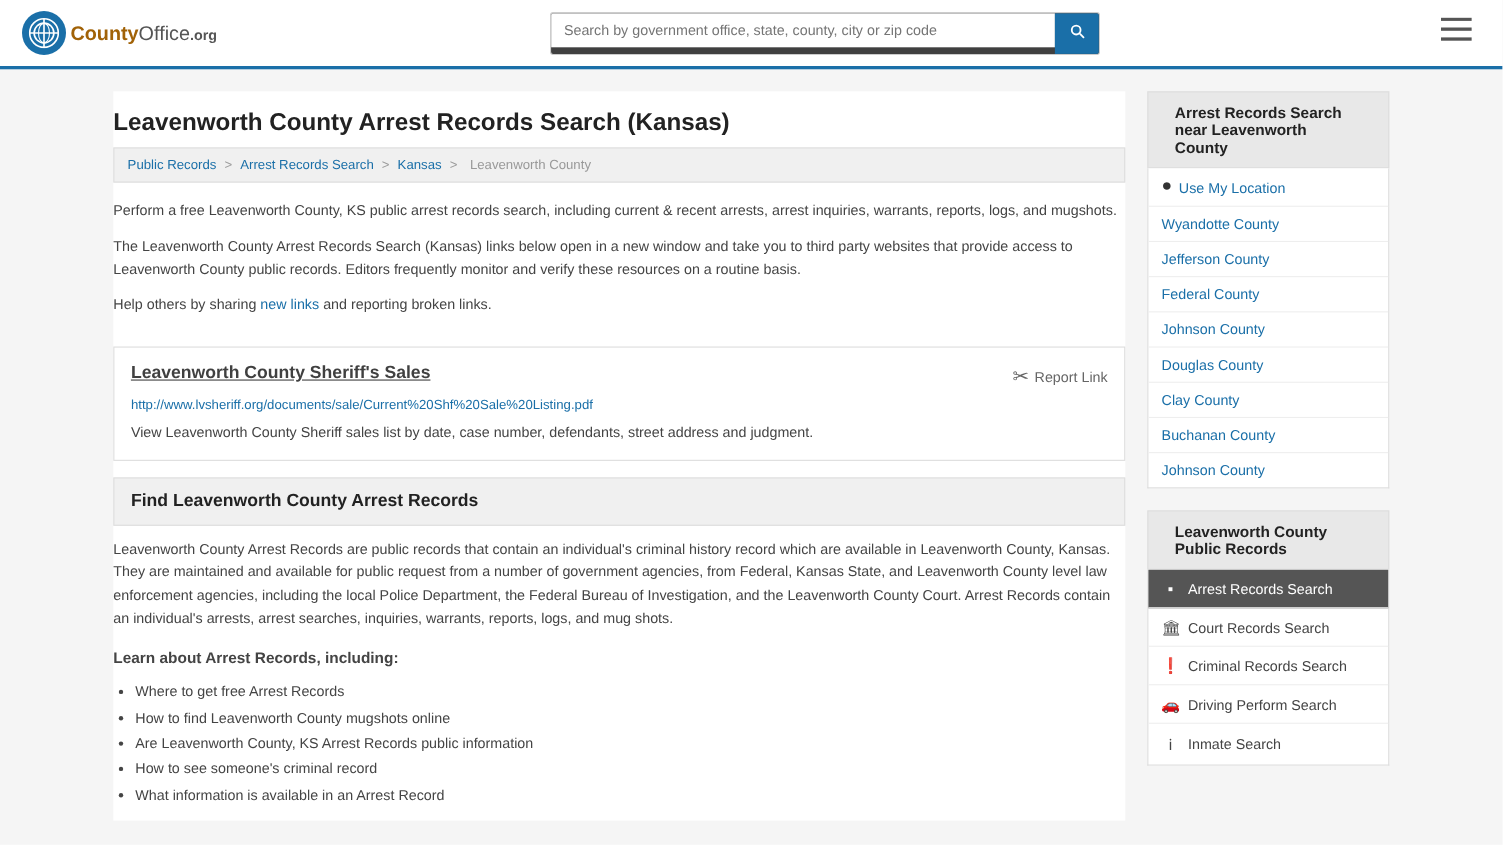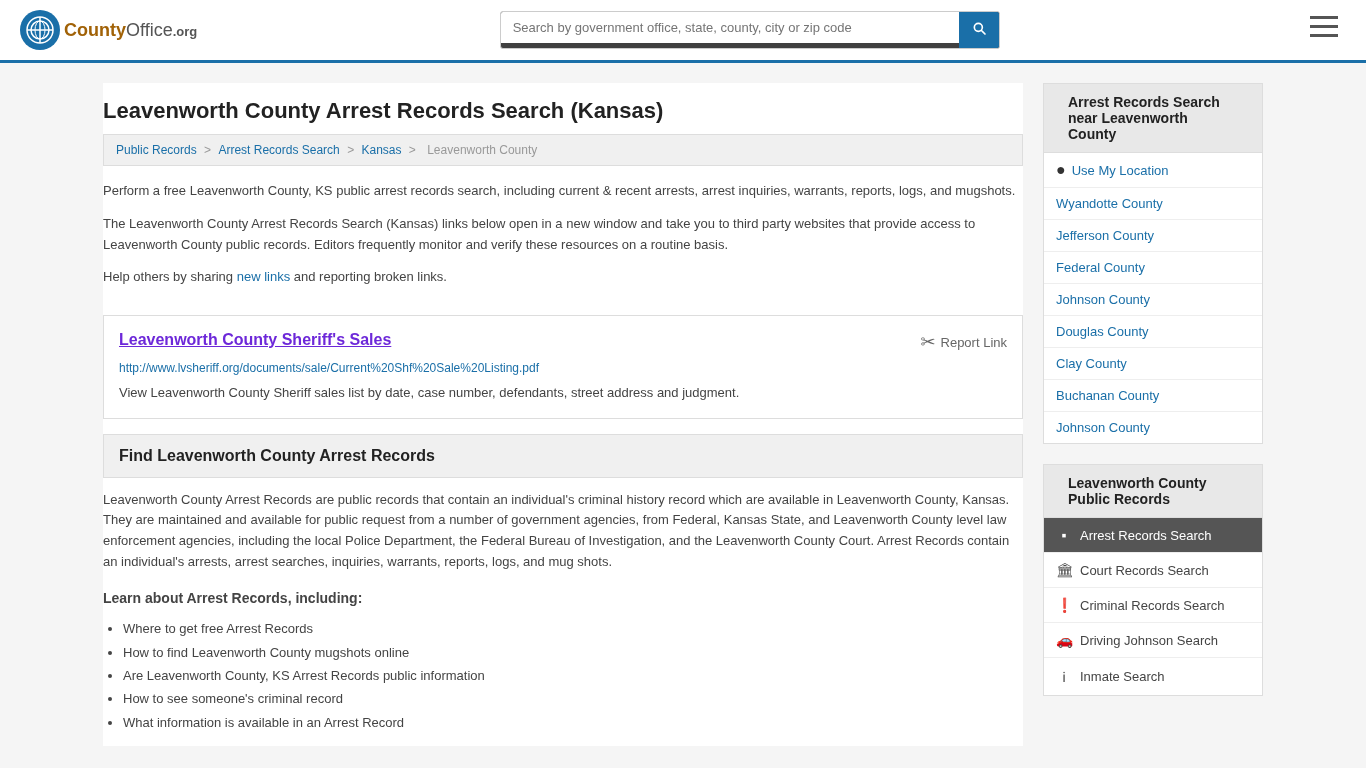--- a/index.html
+++ b/index.html
@@ -136,21 +136,21 @@
     }
     .resource-card-header {
       display: flex;
       justify-content: space-between;
       align-items: flex-start;
       margin-bottom: 8px;
     }
     .resource-title {
       font-size: 16px;
       font-weight: bold;
-      color: #6d28d9;
+      color: #404040;
       text-decoration: underline;
       cursor: pointer;
     }
     .report-link {
       display: flex;
       align-items: center;
       gap: 5px;
       color: #666;
       font-size: 13px;
       cursor: pointer;
@@ -389,21 +389,21 @@
         <div class="sidebar-nav-item">
           <span class="nav-icon">🏛</span>
           <span>Court Records Search</span>
         </div>
         <div class="sidebar-nav-item">
           <span class="nav-icon">❗</span>
           <span>Criminal Records Search</span>
         </div>
         <div class="sidebar-nav-item">
           <span class="nav-icon">🚗</span>
-          <span>Driving Johnson Search</span>
+          <span>Driving Perform Search</span>
         </div>
         <div class="sidebar-nav-item">
           <span class="nav-icon">ℹ</span>
           <span>Inmate Search</span>
         </div>
       </div>
     </div>
 
   </div>
 

